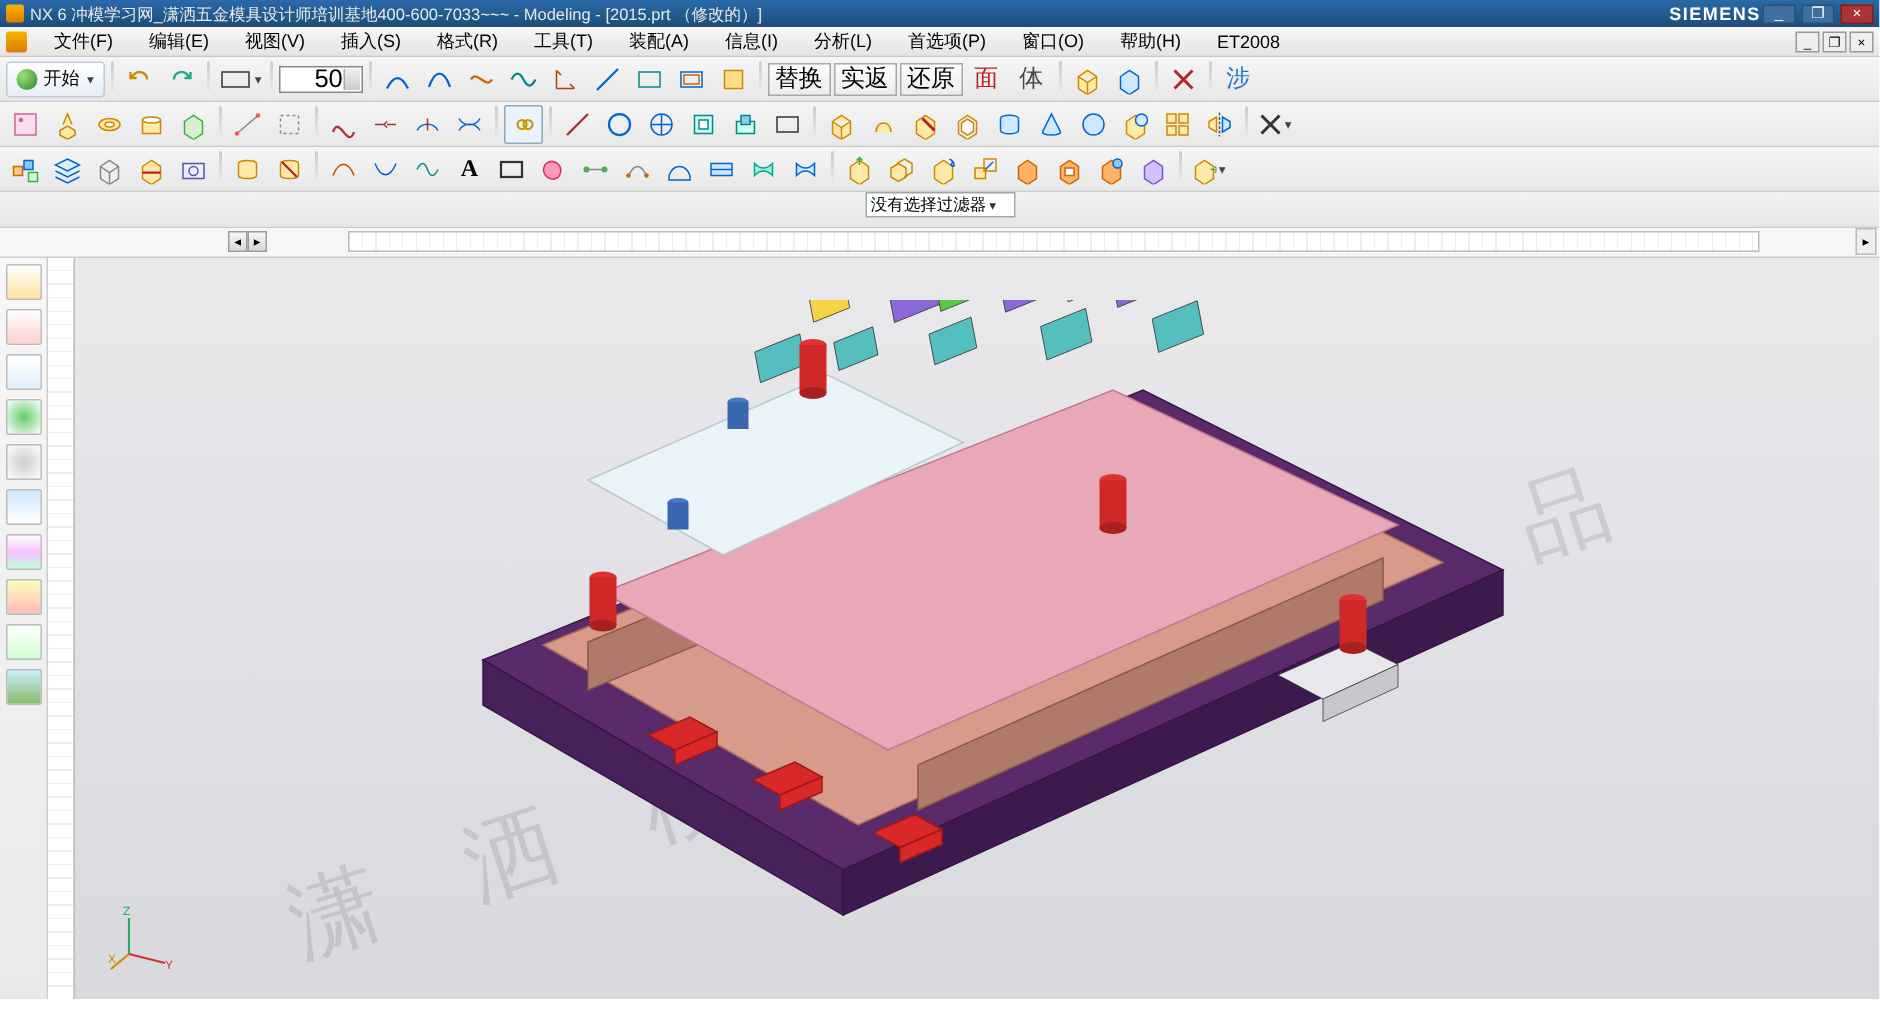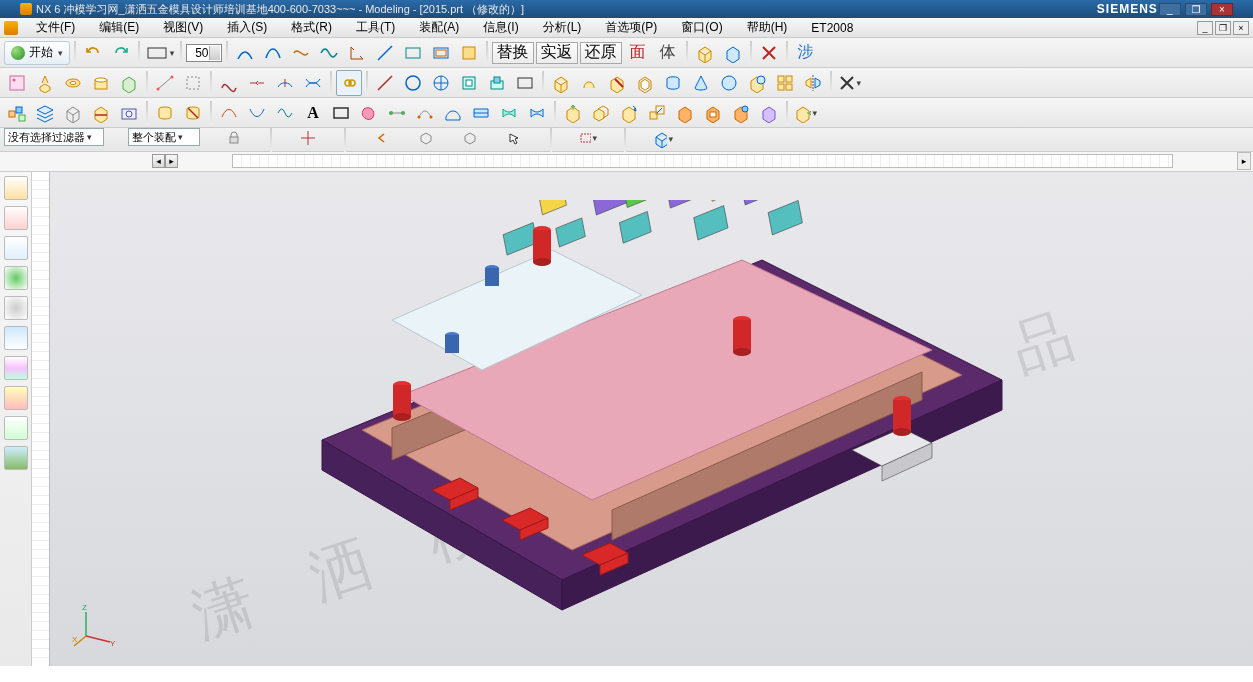--- a/index.html
+++ b/index.html
@@ -1,42 +1,42 @@
 <!DOCTYPE html>
 <html><head>
 <meta charset="utf-8">
 <style>
 * { margin: 0; padding: 0; box-sizing: border-box; font-family: "Microsoft YaHei", "SimSun", Arial, sans-serif; }
 html, body { width: 1253px; height: 682px; overflow: hidden; background: #fff; }
-.titlebar { height: 18px; background: linear-gradient(#2a6aa8,#1c4d7a); color: #e8e8e8; font-size: 11px; display: flex; align-items: center; padding: 0 20px; justify-content: space-between; }
+.titlebar { height: 18px; background: linear-gradient(#2a6aa8,#1c4d7a); color: #e8e8e8; font-size: 11px; display: flex; align-items: center; padding: 0 4px; justify-content: space-between; }
 .titlebar .left { display:flex; align-items:center; gap:4px; overflow:hidden; white-space:nowrap;}
 .titlebar .right { display:flex; align-items:center; }
 .titlebar .brand { font-weight: bold; letter-spacing:1px; font-size:12px; color:#fff;}
 .winbtns span { display:inline-block; width:22px; height:13px; background:#3f6fa0; border:1px solid #2a4d70; margin-left:1px; text-align:center; line-height:11px; font-size:10px; color:#fff;}
 .winbtns span.close{background:#a33; border-color:#722;}
 .menubar { height: 20px; background: linear-gradient(#f7f7f7,#e4e4e4); border-bottom:1px solid #c8c8c8; display:flex; align-items:center; font-size:12px; padding:0 4px; gap:12px;}
 .menubar .icon-app{width:14px;height:14px;background:linear-gradient(#f5b400,#e07b00);border-radius:2px;}
 .menubar .item{padding:1px 6px; cursor:default;}
 .menubar .mdi{margin-left:auto;display:flex;gap:2px;}
 .menubar .mdi span{width:16px;height:14px;border:1px solid #999;background:#eee;font-size:9px;text-align:center;line-height:12px;}
 .toolrow{background:linear-gradient(#f5f5f5,#e8e8e8);border-bottom:1px solid #ccc;display:flex;align-items:center;padding:2px 4px;gap:2px;flex-wrap:nowrap;overflow:hidden;}
 .toolrow.tall{height:30px;}
 .tbtn{width:26px;height:26px;border:1px solid transparent;display:flex;align-items:center;justify-content:center;border-radius:2px;}
 .sep{width:2px;height:24px;background:linear-gradient(#ccc,#eee);margin:0 2px;}
 .start-btn{display:flex;align-items:center;height:24px;padding:0 6px;border:1px solid #bcd;background:linear-gradient(#fff,#e6eef6);border-radius:3px;gap:4px;font-size:12px;}
 .start-btn .sball{width:14px;height:14px;border-radius:50%;background:radial-gradient(circle at 30% 30%,#9be07a,#2a8a2a);}
 .dd{font-size:9px;color:#444;margin-left:1px;}
 .combo{height:18px;border:1px solid #9aa;background:#fff;font-size:11px;padding:0 3px;display:flex;align-items:center;gap:2px;}
 .combo .arr{font-size:9px;color:#333;}
-.numbox{width:36px;height:18px;border:1px solid #888;background:#fff;font-size:12px;text-align:right;padding-right:12px;position:relative;line-height:16px;}
+.numbox{width:56px;height:18px;border:1px solid #888;background:#fff;font-size:17px;text-align:right;padding-right:12px;position:relative;line-height:16px;}
 .numbox:after{content:"";position:absolute;right:1px;top:1px;width:10px;height:14px;background:linear-gradient(#eee,#ccc);border-left:1px solid #aaa;}
 .txtbtn{height:22px;border:1px solid #a8a8a8;background:linear-gradient(#fdfdfd,#ececec);padding:0 4px;font-size:16px;display:flex;align-items:center;}
 .cjkbtn{width:28px;height:24px;display:flex;align-items:center;justify-content:center;font-size:16px;color:#444;}
 .cjkbtn.red{color:#b22;}
-.filterrow{height:24px;background:linear-gradient(#f2f2f2,#e6e6e6);border-bottom:1px solid #ccc;display:flex;align-items:flex-start;padding:0 4px;gap:24px;font-size:11px;}
+.filterrow{height:24px;background:linear-gradient(#f2f2f2,#e6e6e6);border-bottom:1px solid #ccc;display:flex;align-items:center;padding:0 4px;gap:12px;font-size:11px;flex-direction:column;}
 .rule{height:18px;background:repeating-linear-gradient(90deg,#fff,#fff 8px,#eee 8px,#eee 9px);border:1px solid #bbb;}
 .rule.h{margin:0 52px 0 52px;}
 .rule-wrap{position:relative;height:20px;background:#f6f6f6;border-bottom:1px solid #ccc;}
 .rule-wrap .scrl{position:absolute;left:152px;top:2px;display:flex;}
 .rule-wrap .scrl span{width:13px;height:14px;background:linear-gradient(#f8f8f8,#d8d8d8);border:1px solid #999;font-size:9px;text-align:center;line-height:12px;}
 .workarea{position:relative;flex:1;display:flex;height:494px;}
 .leftpal{width:32px;background:linear-gradient(#f7f7f7,#e9e9e9);border-right:1px solid #ccc;display:flex;flex-direction:column;align-items:center;padding-top:4px;gap:6px;}
 .leftpal .lb{width:24px;height:24px;border:1px solid #bbb;background:#fff;border-radius:2px;}
 .rightpal{width:26px;background:linear-gradient(#f7f7f7,#e9e9e9);border-left:1px solid #ccc;display:flex;flex-direction:column;align-items:center;padding-top:10px;gap:6px;}
 .rightpal .rb{width:20px;height:20px;border-radius:3px;}

